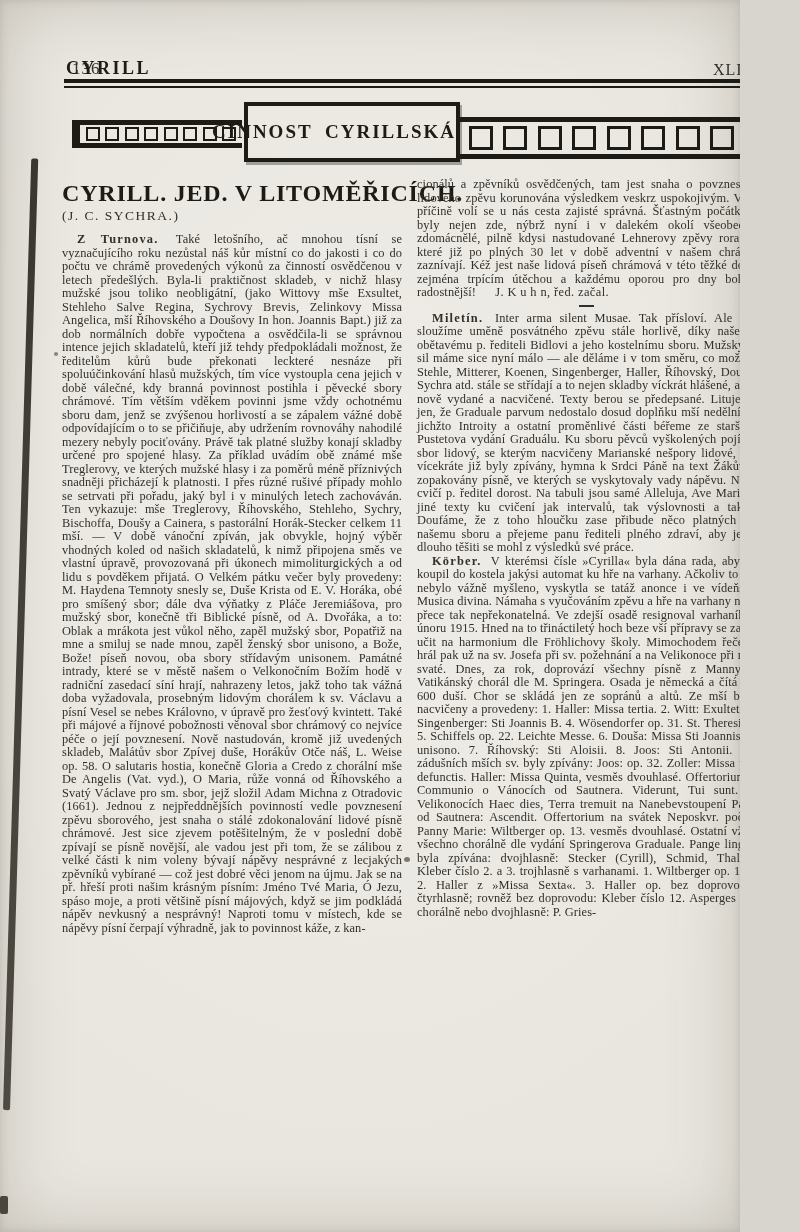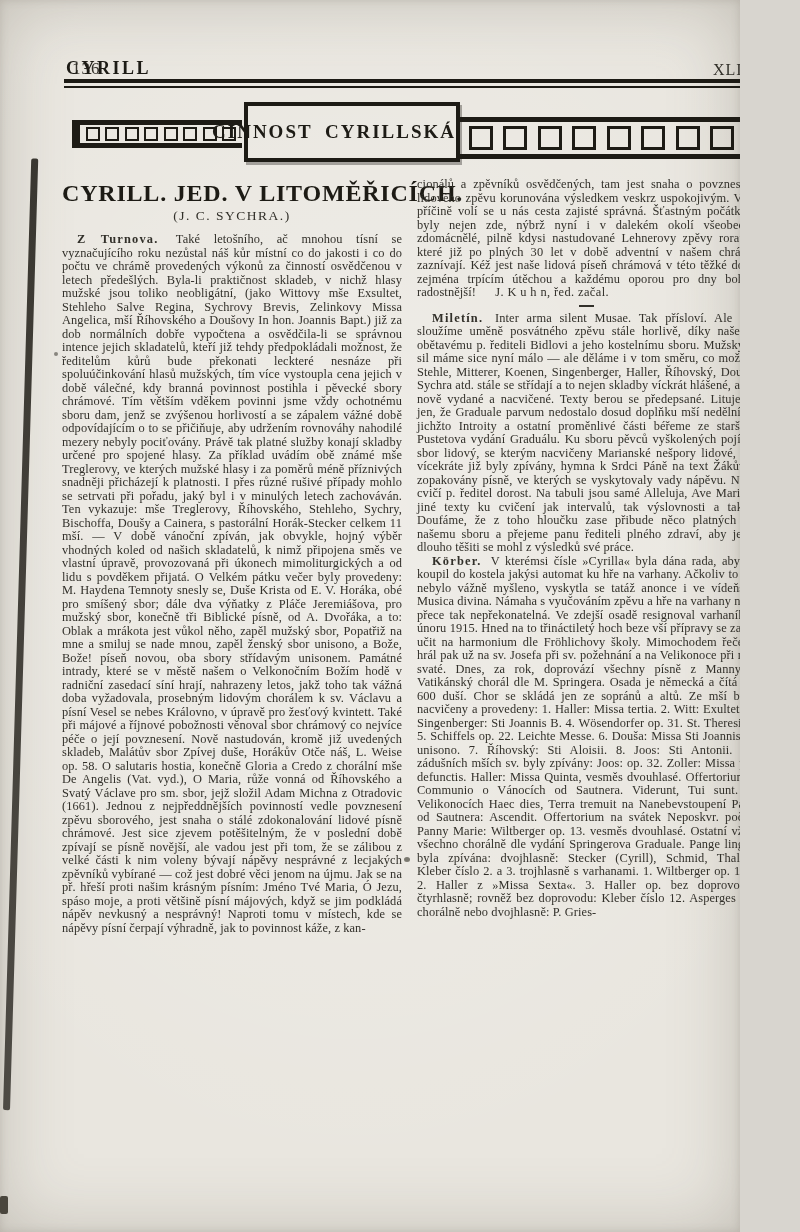--- a/index.html
+++ b/index.html
@@ -69,21 +69,21 @@
     color:var(--rule,#1d1b15); white-space:nowrap;
   }
 
   
   .columns { position:absolute; top:178px; left:62px; width:694px; display:flex; gap:15px; }
   .col { width:340px; }
   .col-heading {
     margin:2px 0 1px; font-size:24px; font-weight:bold; text-align:center;
     letter-spacing:.8px; color:var(--rule,#1d1b15); white-space:nowrap;
   }
-  .col-subheading { margin:1px 0 9px; font-size:13.5px; font-weight:normal; text-align:center; letter-spacing:1.5px; }
+  .col-subheading { margin:1px 0 9px; font-size:13.5px; font-weight:normal; text-align:left; letter-spacing:1.5px; }
   p.body {
     margin:0; font-size:12.4px; line-height:13.5px; text-align:justify;
     letter-spacing:.1px; color:var(--ink,#32302a);
   }
   p.indent { text-indent:15px; }
   .lead { font-weight:bold; letter-spacing:1.2px; margin-right:4px;font-family:Liberation Serif, serif; }
   .sig  { margin-left:16px; letter-spacing:.4px; white-space:nowrap; }
   .divider-dash { width:15px; height:2px; background:var(--ink,#32302a); margin:5px auto 5px; }
   .right-heading { margin:2px 0 3px; }
 </style>

